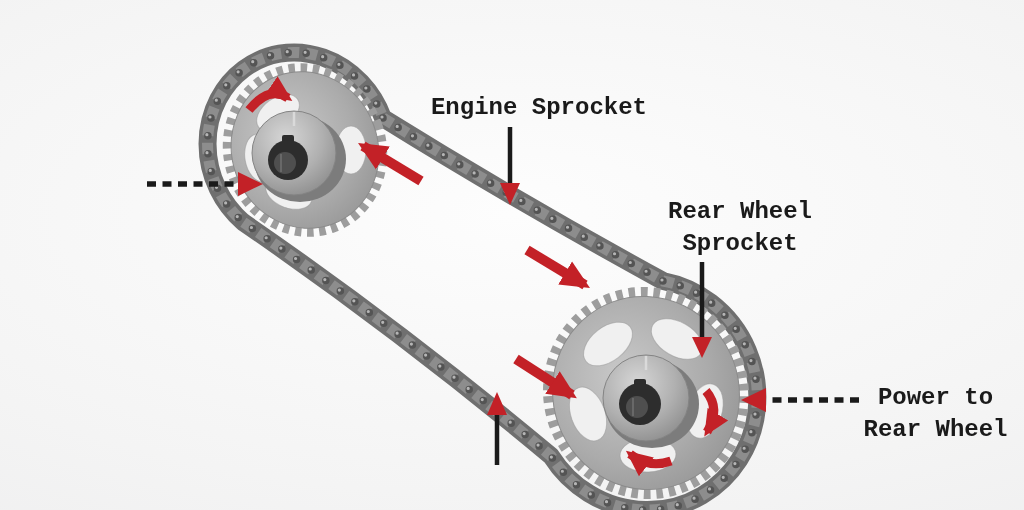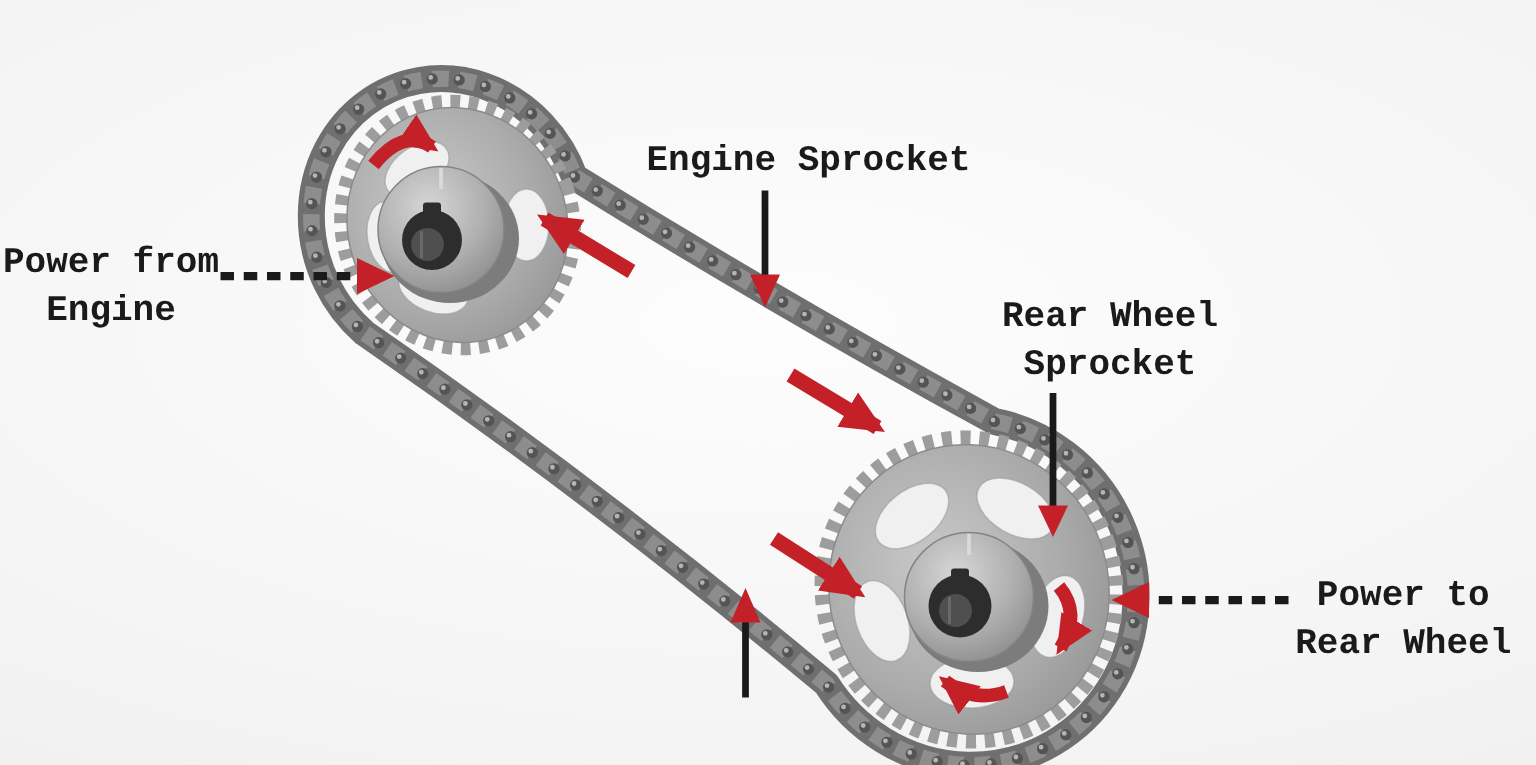--- a/index.html
+++ b/index.html
@@ -127,18 +127,16 @@
       <g>
         <line x1="859" y1="400" x2="770" y2="400" stroke="#1a1a1a" stroke-width="5.5" stroke-dasharray="9 6.5"></line>
         <polygon points="766,388 766,412 741,400" fill="#c32127"></polygon>
       </g>
     </g>
   </svg>
 
   <div class="lbl" id="lbl-engine">Engine Sprocket</div>
   <div class="lbl" id="lbl-rear">Rear Wheel
 Sprocket</div>
-  <div class="lbl" id="lbl-powfrom">Power from
-Engine</div>
   <div class="lbl" id="lbl-powto">Power to
 Rear Wheel</div>
 
 </div>
 
 </body></html>

